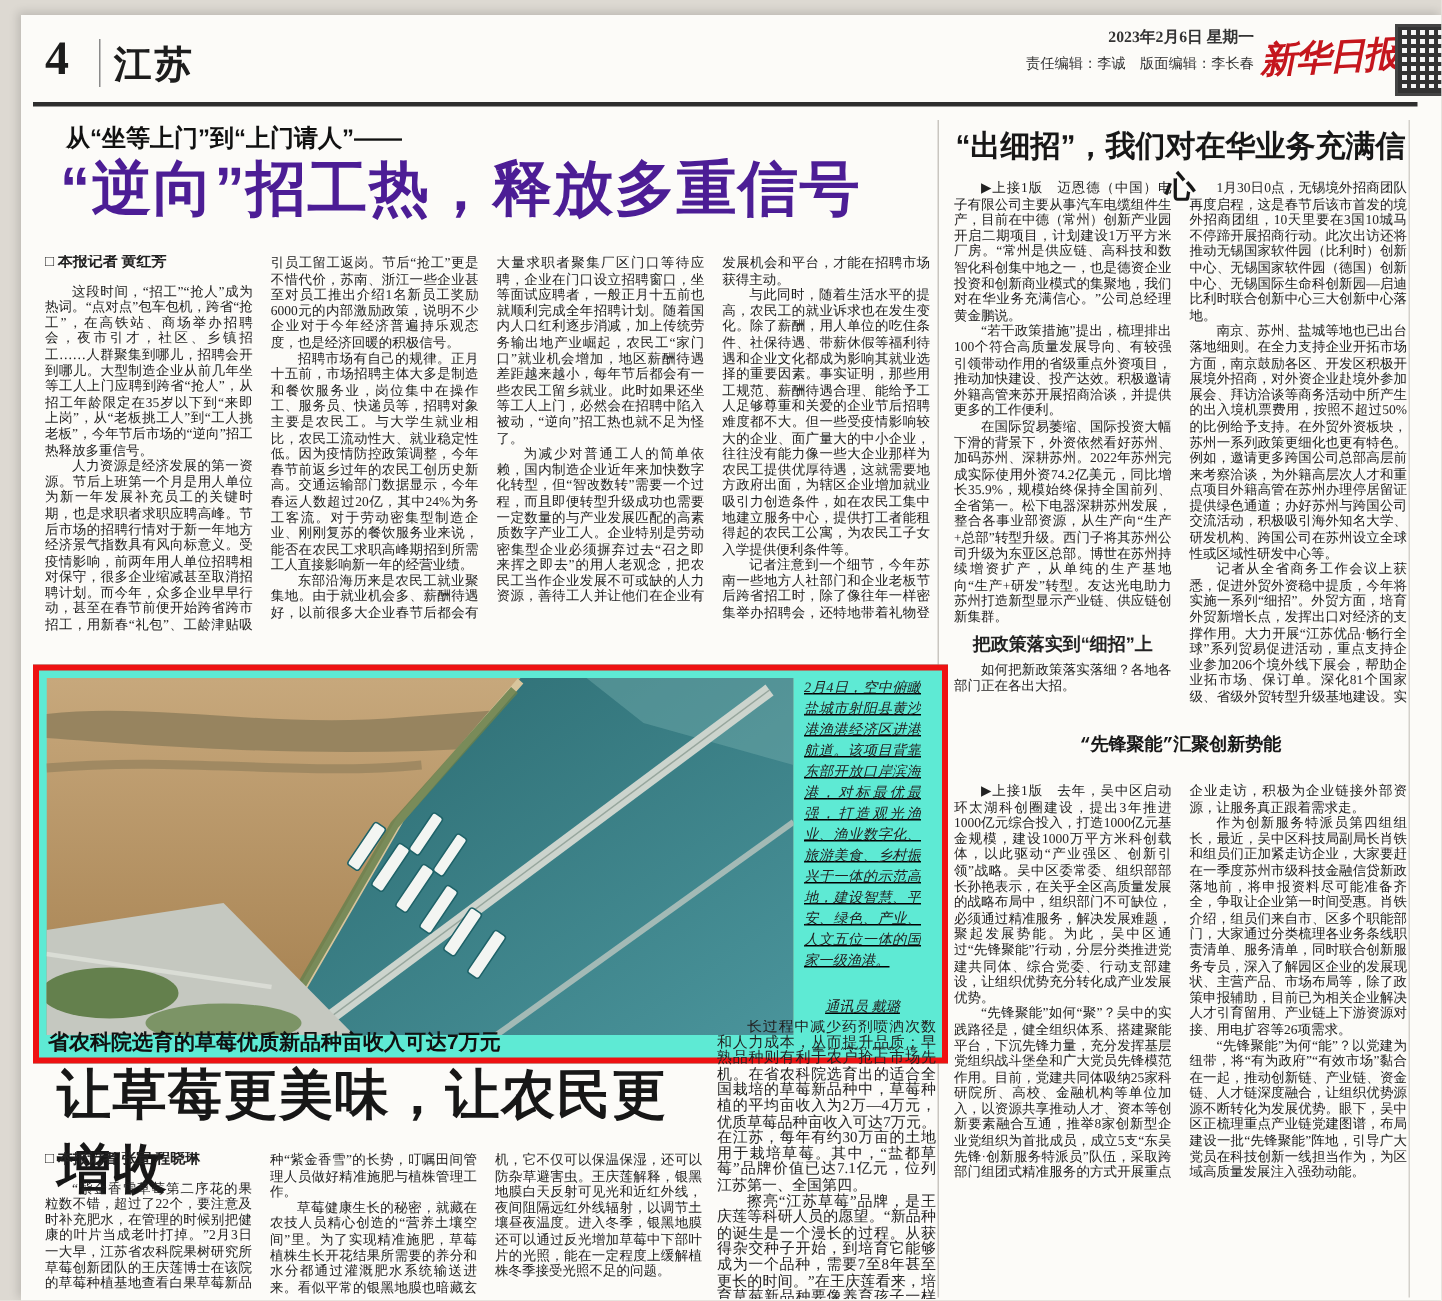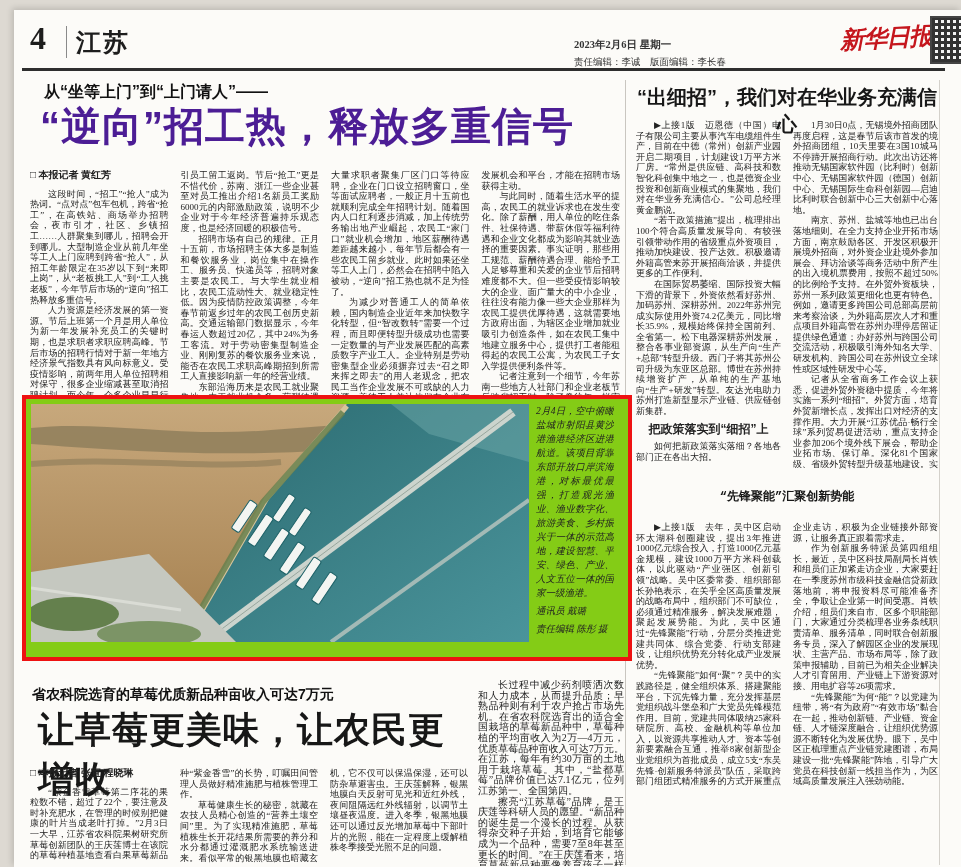--- a/index.html
+++ b/index.html
@@ -3,21 +3,21 @@
 <meta charset="utf-8">
 <style>
   html,body{margin:0;padding:0;background:#ddd9d2;font-family:"Liberation Serif","DejaVu Serif",serif;}
   .page{position:relative;width:947px;height:857px;margin:10px 0 0 14px;background:#fcfbf8;overflow:hidden;
         box-shadow:-2px -2px 6px rgba(0,0,0,.15);}
   .abs{position:absolute;}
   
   .pagenum{left:16px;top:10px;font-size:32px;font-weight:bold;color:#1d1d1d;}
   .head-bar{left:52px;top:16px;width:1px;height:32px;background:#8a8a8a;}
   .section{left:62px;top:16px;font-size:25px;font-weight:bold;color:#1d1d1d;letter-spacing:2px;}
-  .head-right{left:560px;top:28px;width:262px;text-align:left;color:#333;}
+  .head-right{left:560px;top:8px;width:262px;text-align:right;color:#333;}
   .date-line{font-size:10.5px;font-weight:bold;}
   .editors-line{font-size:9.5px;margin-top:4px;}
   .masthead{left:826px;top:12px;width:92px;font-size:24px;font-weight:bold;font-style:italic;
             color:#c5161d;font-family:"DejaVu Serif",serif;letter-spacing:-1px;transform:rotate(-3deg);}
   .qr{left:918px;top:8px;width:44px;height:44px;background:
       repeating-linear-gradient(0deg,#333 0 3px,transparent 3px 6px),
       repeating-linear-gradient(90deg,#333 0 3px,#f5f5f5 3px 6px);outline:2px solid #444;}
   .head-rule{left:8px;top:58px;width:923px;height:3px;background:#2e2e2e;}
   .v-rule{left:611px;top:70px;width:1px;height:785px;background:#c9c6c0;}
   .v-rule2{left:925px;top:70px;width:1px;height:785px;background:#d4d1cb;}
@@ -30,26 +30,26 @@
   .cols p{margin:0;text-indent:2em;}
   .lead-cols{left:16px;top:160px;width:590px;height:252px;column-count:4;}
   .byline{font-size:10px;font-weight:bold;text-indent:0 !important;margin-bottom:8px !important;}
   
   .trade-title{left:622px;top:74px;width:302px;text-align:center;font-size:20px;font-weight:900;color:#171717;
                font-family:"Liberation Sans","DejaVu Sans",sans-serif;}
   .trade-cols{left:622px;top:110px;width:302px;height:360px;column-count:2;}
   .subhead{text-align:center;font-weight:bold;font-size:12px;text-indent:0 !important;
            margin:7px 0 !important;font-family:"Liberation Sans","DejaVu Sans",sans-serif;}
   
-  .photo-box{left:8px;top:385px;width:592px;height:248px;border:4px solid #ee1212;background:#84cc16;
-             display:flex;padding:5px;gap:7px;}
+  .photo-box{left:8px;top:433px;width:592px;height:248px;border:4px solid #ee1212;background:#5eead4;
+             display:flex;padding:5px;gap:7px;text-decoration:underline;}
   .photo-svg{width:498px;height:238px;display:block;flex:0 0 auto;}
   .caption-col{width:78px;font-size:9.5px;line-height:14px;font-style:italic;color:#222;
                text-align:justify;overflow:hidden;}
-  .credit{text-align:left;font-style:italic;margin-top:4px;}
+  .credit{text-align:center;font-style:italic;margin-top:17px;}
   
   .sb-kicker{left:18px;top:676px;font-size:14px;font-weight:bold;color:#111;
              font-family:"Liberation Sans","DejaVu Sans",sans-serif;}
   .sb-headline{left:24px;top:696px;width:430px;font-size:36px;font-weight:900;color:#171717;letter-spacing:1px;
                font-family:"Liberation Sans","DejaVu Sans",sans-serif;}
   .sb-cols{left:16px;top:758px;width:438px;height:97px;column-count:3;}
   .sb-side{left:464px;top:670px;width:146px;height:186px;font-size:10px;line-height:10.6px;
            text-align:justify;color:#222;overflow:hidden;}
   .sb-side p{margin:0;text-indent:2em;}
   

